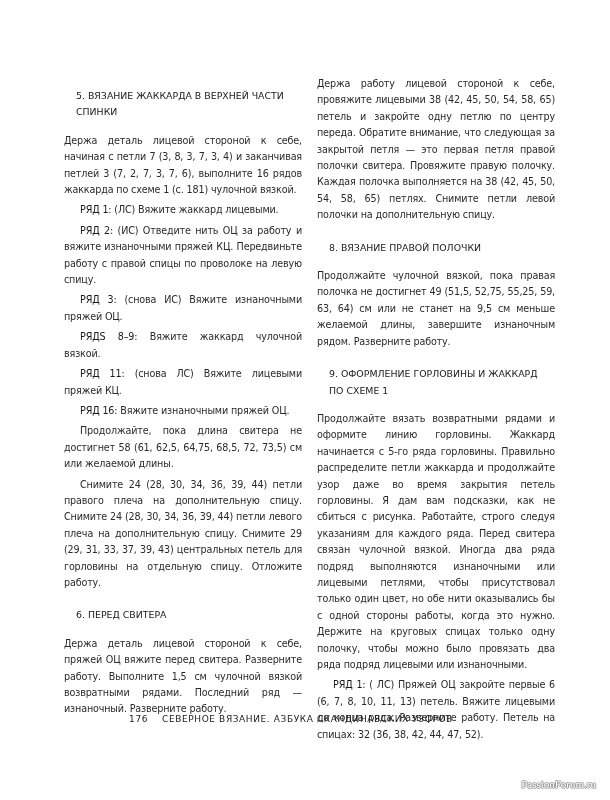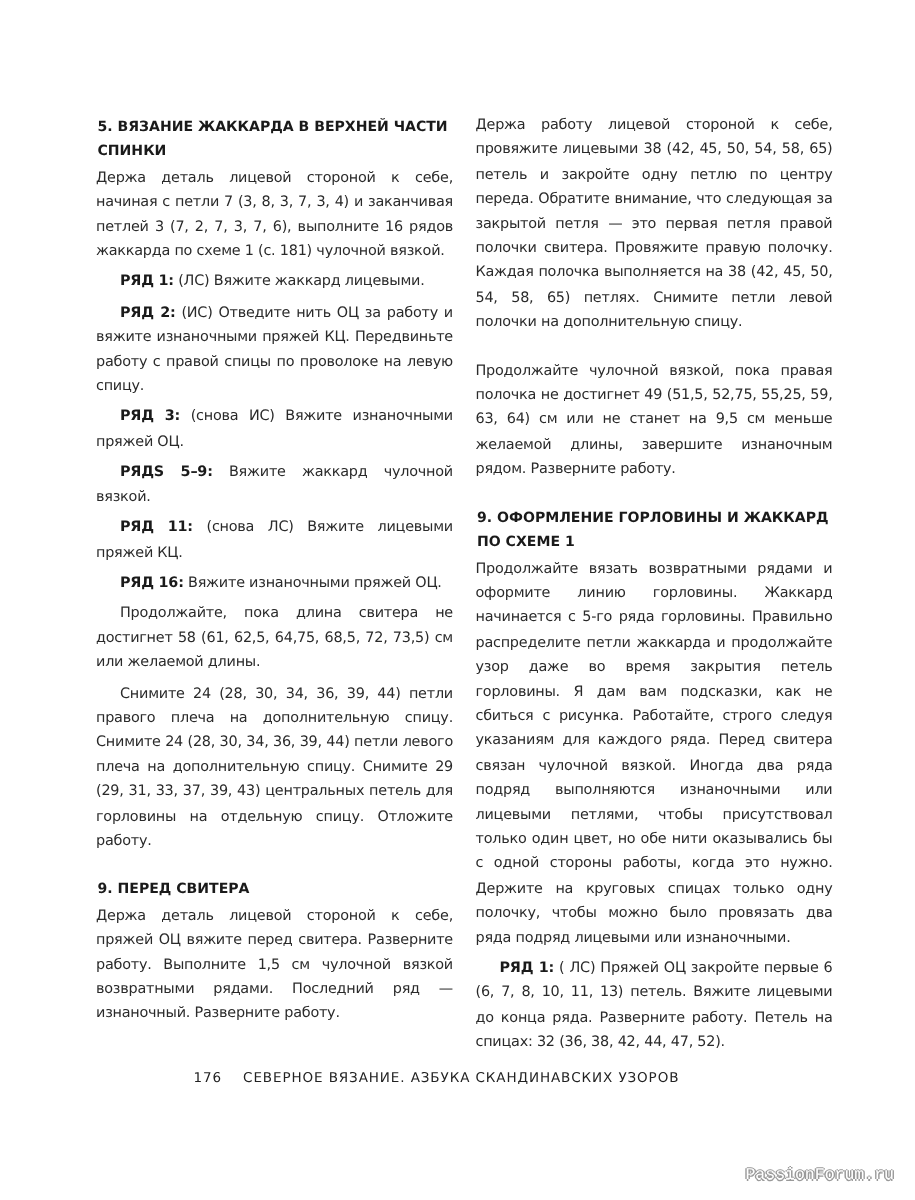--- a/index.html
+++ b/index.html
@@ -8,65 +8,66 @@
     font-family: "DejaVu Sans", "Liberation Sans", sans-serif;
     color: #2a2a2a;
   }
   .col {
     position: absolute; top: 76px; width: 238px;
     font-size: 9.6px; line-height: 16.4px; letter-spacing: -0.15px;
   }
   .col.left { left: 64px; }
   .col.right { left: 317px; }
   h2 {
-    margin: 1px; font-size: 9.4px; line-height: 16.4px; font-weight: bold; color: #1a1a1a;
+    margin: 12px; font-size: 9.4px; line-height: 16.4px; font-weight: normal; color: #1a1a1a;
     letter-spacing: 0;
   }
   p { margin: 0; text-align: justify; hyphens: manual; }
   p.ind { text-indent: 16px; margin-top: 4px; }
   .sec { margin-bottom: 16px; }
-  .lbl { font-weight: bold; color: #1a1a1a; }
+  .lbl { font-weight: normal; color: #1a1a1a; }
   .footer {
     position: absolute; top: 714px; left: 0; width: 582px; text-align: center;
     font-size: 9px; letter-spacing: 0.6px; color: #222;
   }
   .footer .num { margin-right: 14px; }
   .wm {
     position: absolute; right: 14px; bottom: 10px; font-size: 11px; color: #fff;
     text-shadow: -1px 0 #999, 1px 0 #999, 0 -1px #999, 0 1px #999;
-    font-family: Liberation Mono, monospace;
+    font-family: Liberation Serif, serif;
   }
 </style>
 </head>
 <body>
 
 <div class="col left">
   <div class="sec">
     <h2>5. ВЯЗАНИЕ ЖАККАРДА В ВЕРХНЕЙ ЧАСТИ СПИНКИ</h2>
     <p>Держа деталь лицевой стороной к себе, начиная с петли 7 (3, 8, 3, 7, 3, 4) и заканчивая петлей 3 (7, 2, 7, 3, 7, 6), выполните 16 рядов жаккарда по схеме 1 (с. 181) чулочной вязкой.</p>
     <p class="ind"><span class="lbl">РЯД 1:</span><span> (ЛС) Вяжите жаккард лицевыми.</span></p>
     <p class="ind"><span class="lbl">РЯД 2:</span><span> (ИС) Отведите нить ОЦ за работу и вяжите изнаночными пряжей КЦ. Передвиньте работу с правой спицы по проволоке на левую спицу.</span></p>
     <p class="ind"><span class="lbl">РЯД 3:</span><span> (снова ИС) Вяжите изнаночными пряжей ОЦ.</span></p>
-    <p class="ind"><span class="lbl">РЯДS 5–9:</span><span> Вяжите жаккард чулочной вязкой.</span></p>
+    <p class="ind"><span class="lbl">РЯДS 8–9:</span><span> Вяжите жаккард чулочной вязкой.</span></p>
     <p class="ind"><span class="lbl">РЯД 11:</span><span> (снова ЛС) Вяжите лицевыми пряжей КЦ.</span></p>
     <p class="ind"><span class="lbl">РЯД 16:</span><span> Вяжите изнаночными пряжей ОЦ.</span></p>
     <p class="ind">Продолжайте, пока длина свитера не достигнет 58 (61, 62,5, 64,75, 68,5, 72, 73,5) см или желаемой длины.</p>
     <p class="ind">Снимите 24 (28, 30, 34, 36, 39, 44) петли правого плеча на дополнительную спицу. Снимите 24 (28, 30, 34, 36, 39, 44) петли левого плеча на дополнительную спицу. Снимите 29 (29, 31, 33, 37, 39, 43) центральных петель для горловины на отдельную спицу. Отложите работу.</p>
   </div>
   <div class="sec">
-    <h2>9. ПЕРЕД СВИТЕРА</h2>
+    <h2>6. ПЕРЕД СВИТЕРА</h2>
     <p>Держа деталь лицевой стороной к себе, пряжей ОЦ вяжите перед свитера. Разверните работу. Выполните 1,5 см чулочной вязкой возвратными рядами. Последний ряд — изнаночный. Разверните работу.</p>
   </div>
 </div>
 
 <div class="col right">
   <div class="sec">
     <p>Держа работу лицевой стороной к себе, провяжите лицевыми 38 (42, 45, 50, 54, 58, 65) петель и закройте одну петлю по центру переда. Обратите внимание, что следующая за закрытой петля — это первая петля правой полочки свитера. Провяжите правую полочку. Каждая полочка выполняется на 38 (42, 45, 50, 54, 58, 65) петлях. Снимите петли левой полочки на дополнительную спицу.</p>
   </div>
   <div class="sec">
+    <h2>8. ВЯЗАНИЕ ПРАВОЙ ПОЛОЧКИ</h2>
     <p>Продолжайте чулочной вязкой, пока правая полочка не достигнет 49 (51,5, 52,75, 55,25, 59, 63, 64) см или не станет на 9,5 см меньше желаемой длины, завершите изнаночным рядом. Разверните работу.</p>
   </div>
   <div class="sec">
     <h2>9. ОФОРМЛЕНИЕ ГОРЛОВИНЫ И ЖАККАРД ПО СХЕМЕ 1</h2>
     <p>Продолжайте вязать возвратными рядами и оформите линию горловины. Жаккард начинается с 5-го ряда горловины. Правильно распределите петли жаккарда и продолжайте узор даже во время закрытия петель горловины. Я дам вам подсказки, как не сбиться с рисунка. Работайте, строго следуя указаниям для каждого ряда. Перед свитера связан чулочной вязкой. Иногда два ряда подряд выполняются изнаночными или лицевыми петлями, чтобы присутствовал только один цвет, но обе нити оказывались бы с одной стороны работы, когда это нужно. Держите на круговых спицах только одну полочку, чтобы можно было провязать два ряда подряд лицевыми или изнаночными.</p>
     <p class="ind"><span class="lbl">РЯД 1:</span><span> ( ЛС) Пряжей ОЦ закройте первые 6 (6, 7, 8, 10, 11, 13) петель. Вяжите лицевыми до конца ряда. Разверните работу. Петель на спицах: 32 (36, 38, 42, 44, 47, 52).</span></p>
   </div>
 </div>
 
 <div class="footer">

